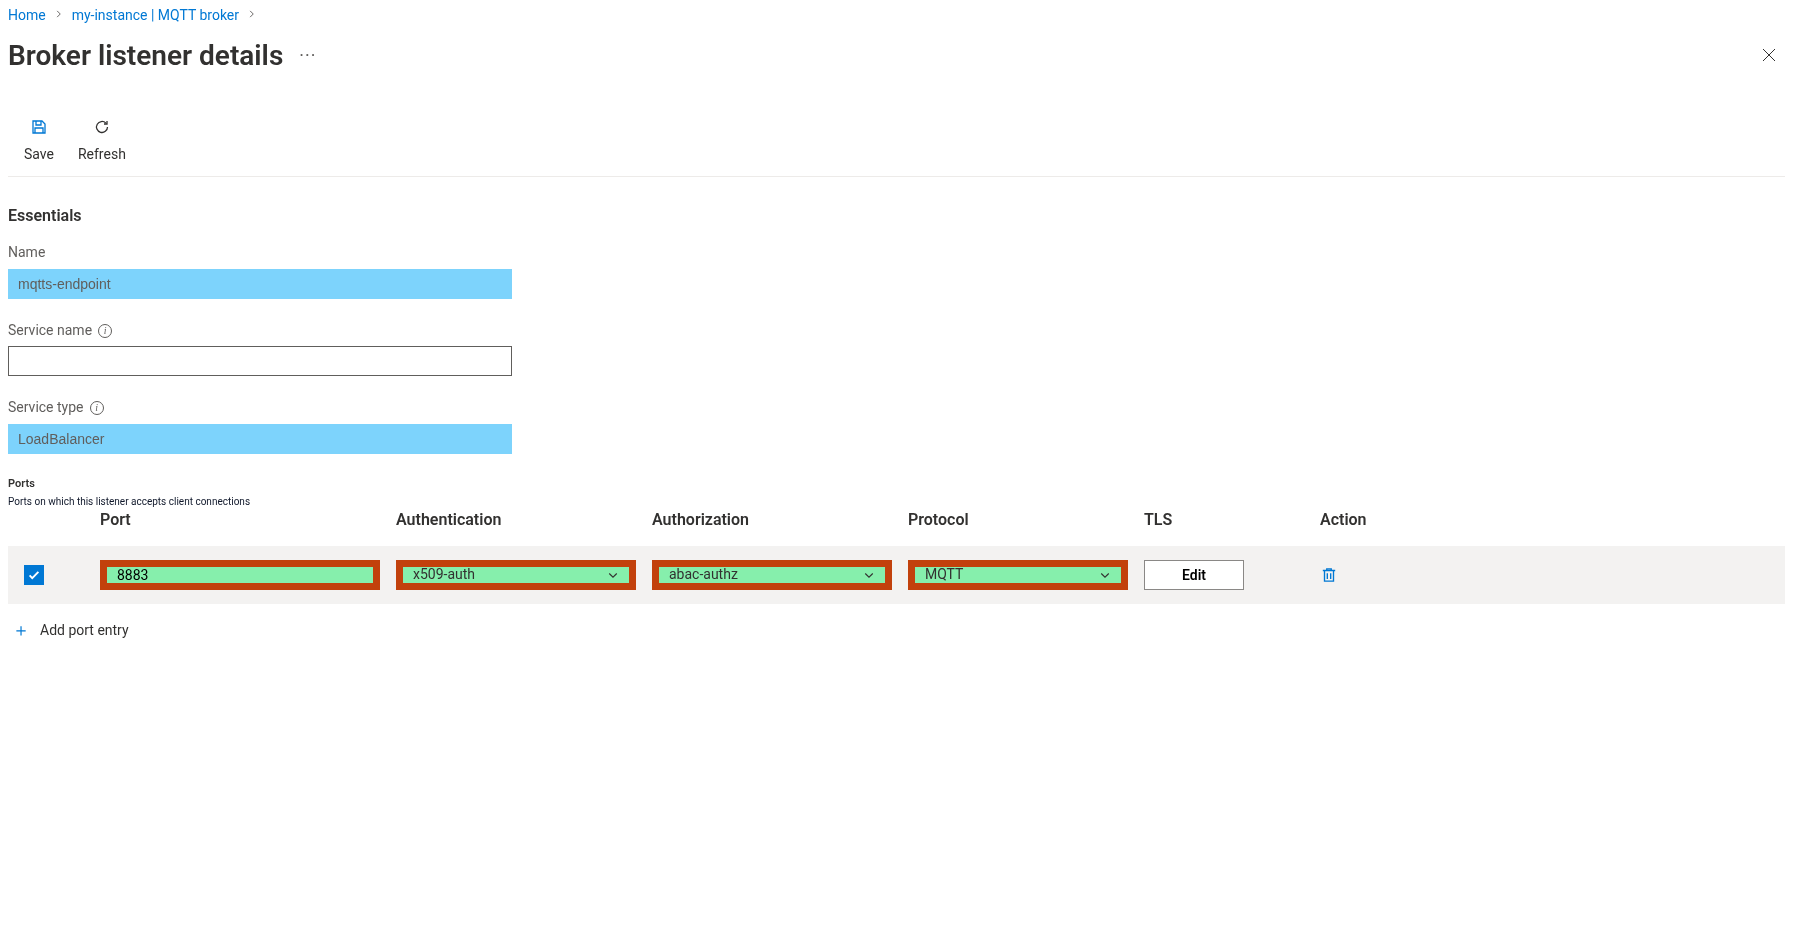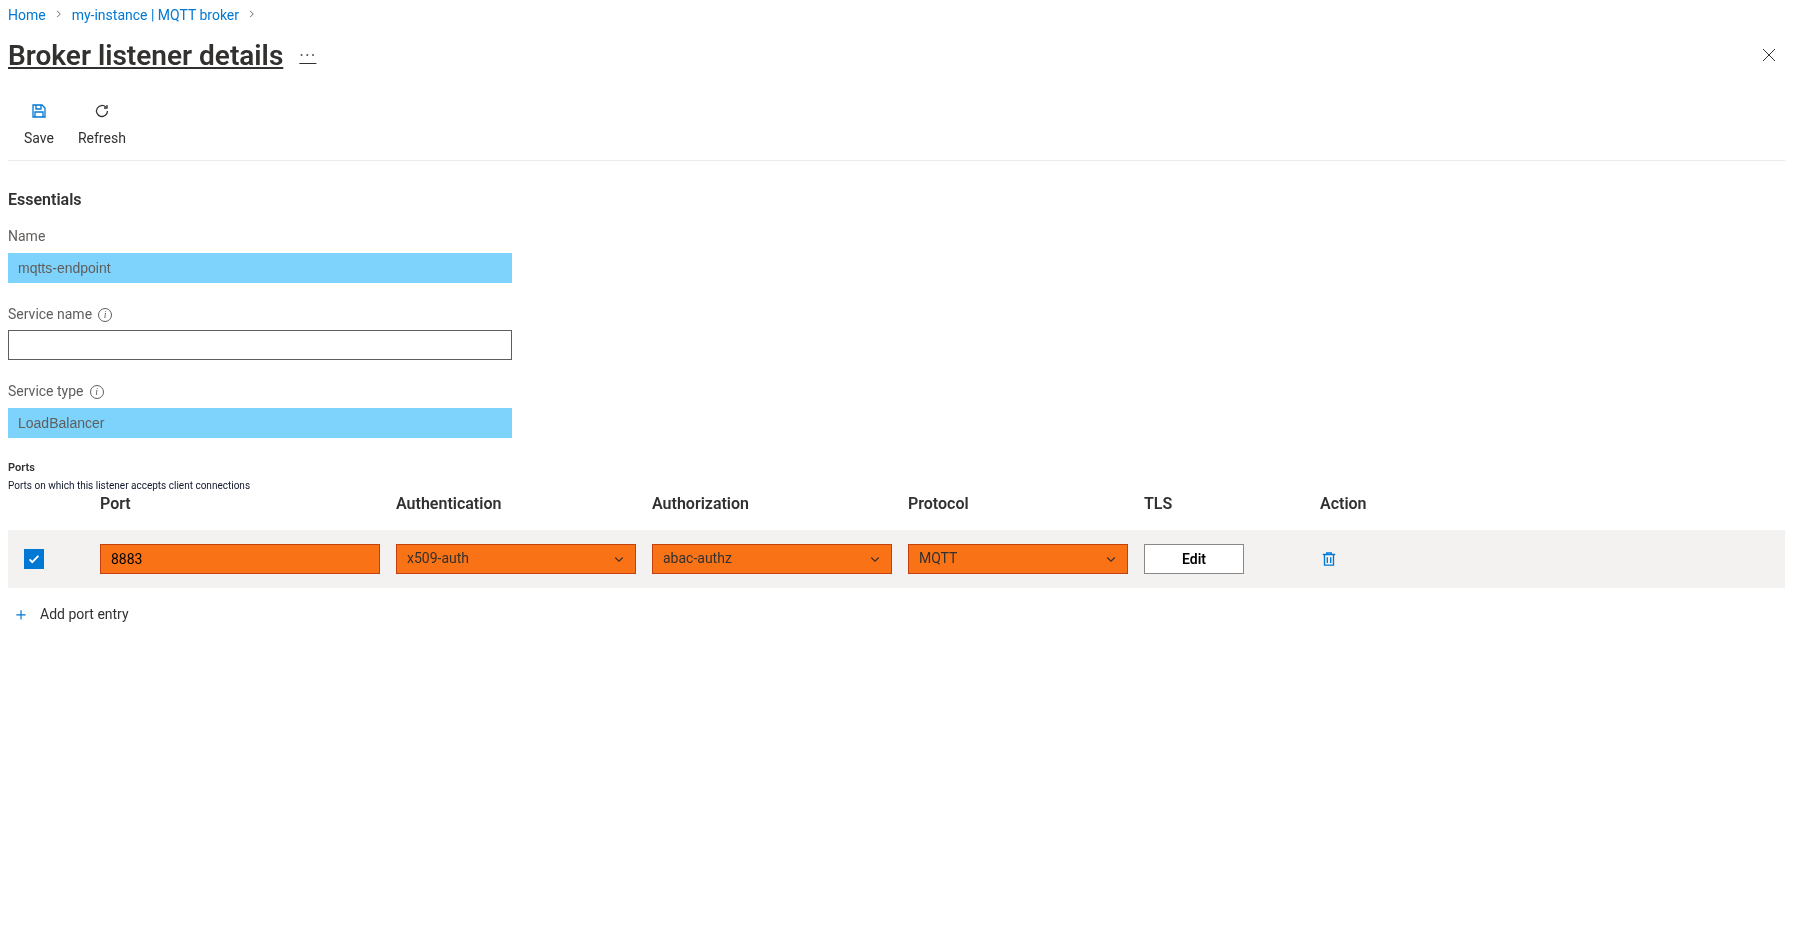--- a/index.html
+++ b/index.html
@@ -27,22 +27,21 @@
   }
   .breadcrumb .sep {
     color: #605e5c;
     font-size: 12px;
   }
   
   .title-row {
     display: flex;
     align-items: center;
     justify-content: space-between;
-    margin-bottom: 24px;
-    text-decoration: underline;
+    margin-bottom: 40px;
   }
   .title-left {
     display: flex;
     align-items: center;
     gap: 16px;
   }
   h1.page-title {
     font-size: 28px;
     font-weight: 600;
     color: #323130;
@@ -172,22 +171,22 @@
     background: #0078d4;
     color: #ffffff;
     display: flex;
     align-items: center;
     justify-content: center;
     cursor: pointer;
     margin-left: 4px;
   }
   .checkbox svg { width: 14px; height: 14px; }
   .cell-input, .cell-select {
-    background: #f97316;
-    border: 1px solid #c2410c;
+    background: #86efac;
+    border: 7px solid #c2410c;
     font-size: 14px;
     font-family: inherit;
     height: 30px;
     padding: 4px 10px;
     width: 100%;
   }
   .cell-select {
     display: flex;
     align-items: center;
     justify-content: space-between;

